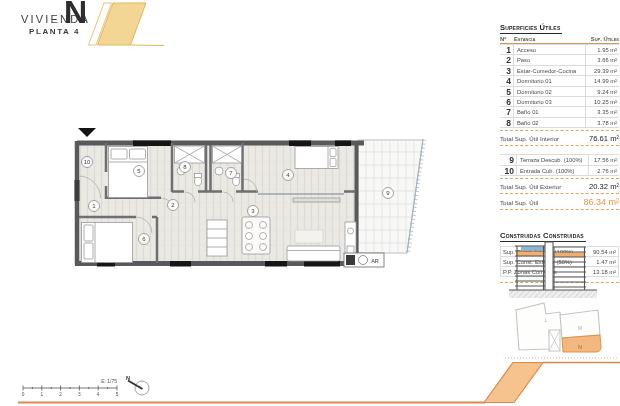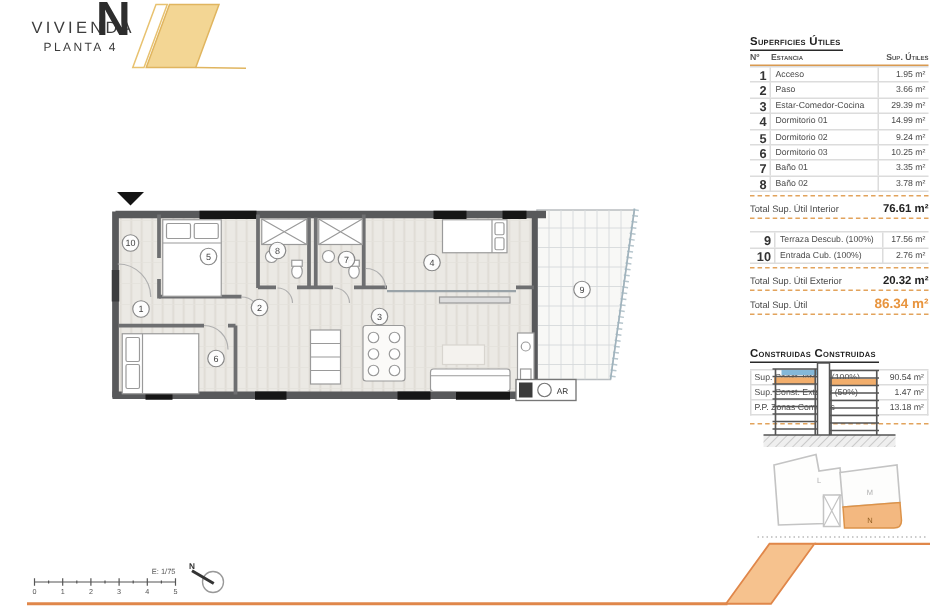--- a/index.html
+++ b/index.html
@@ -3,21 +3,21 @@
 <meta charset="utf-8">
 <style>
   html,body{margin:0;padding:0;background:#fff;}
   .sheet{position:relative;width:620px;height:406px;background:#ffffff;overflow:hidden;
          font-family:"Liberation Sans",sans-serif;color:#333;}
 
   
   .brand{position:absolute;left:21px;top:13px;font-size:11px;font-weight:normal;
          letter-spacing:2.2px;color:#3c3c3c;}
   .unit-letter{position:absolute;left:64px;top:-6px;font-size:32px;font-weight:bold;color:#2d2d2d;}
-  .floor{position:absolute;left:29px;top:27px;font-size:8px;font-weight:normal;
+  .floor{position:absolute;left:29px;top:27px;font-size:8px;font-weight:bold;
          letter-spacing:1.6px;color:#3c3c3c;text-align:center;}
   .hdr-deco{position:absolute;left:80px;top:0;}
 
   
   .panel{position:absolute;left:500px;top:7px;width:119px;}
   .sec-title{font-variant:small-caps;font-weight:bold;font-size:7.6px;color:#1c1c1c;
              border-bottom:1px solid #2a2a2a;display:inline-block;padding:0 2px 1px 0;
              margin-bottom:2px;letter-spacing:.2px;margin-top:16px;}
   .thead{display:grid;grid-template-columns:14px 1fr 34px;border-bottom:1px solid #D99A50;
          padding-bottom:1px;color:#555;font-variant:small-caps;font-size:5.8px;font-weight:bold;}
@@ -28,21 +28,21 @@
   .row .num{font-size:8.5px;font-weight:bold;color:#333;border-right:1px solid #dcdcdc;
             display:flex;align-items:center;justify-content:flex-end;padding-right:2px;}
   .row .name{font-size:5.8px;color:#4a4a4a;display:flex;align-items:center;padding-left:3px;
              white-space:nowrap;overflow:hidden;}
   .row .val{font-size:5.8px;color:#4a4a4a;border-left:1px solid #dcdcdc;display:flex;
             align-items:center;justify-content:flex-end;padding-right:2px;}
   .tbl.ext .row{grid-template-columns:17px 1fr 31px;}
   .dashed{border-bottom:1px dashed #E2A35C;margin:2px 0;}
   .total-row{display:flex;justify-content:space-between;align-items:baseline;margin:3px 0 2px;}
   .tlabel{font-size:6.2px;color:#4a4a4a;}
-  .tval{font-size:7.6px;font-weight:bold;color:#222;}
+  .tval{font-size:7.6px;font-weight:normal;color:#222;}
   .tval.orange{font-size:9px;color:#E8953F;}
   .gap6{height:6px;} .gap3{height:3px;}
   .ctbl{border-top:1px solid #dcdcdc;margin-top:2px;}
   .crow{display:flex;justify-content:space-between;align-items:center;height:9.2px;
         border:1px solid #dcdcdc;border-top:none;font-size:5.8px;color:#4a4a4a;padding:0 2px;}
 
   .abs{position:absolute;}
   svg text{font-family:"Liberation Sans",sans-serif;}
 </style>
 </head>

